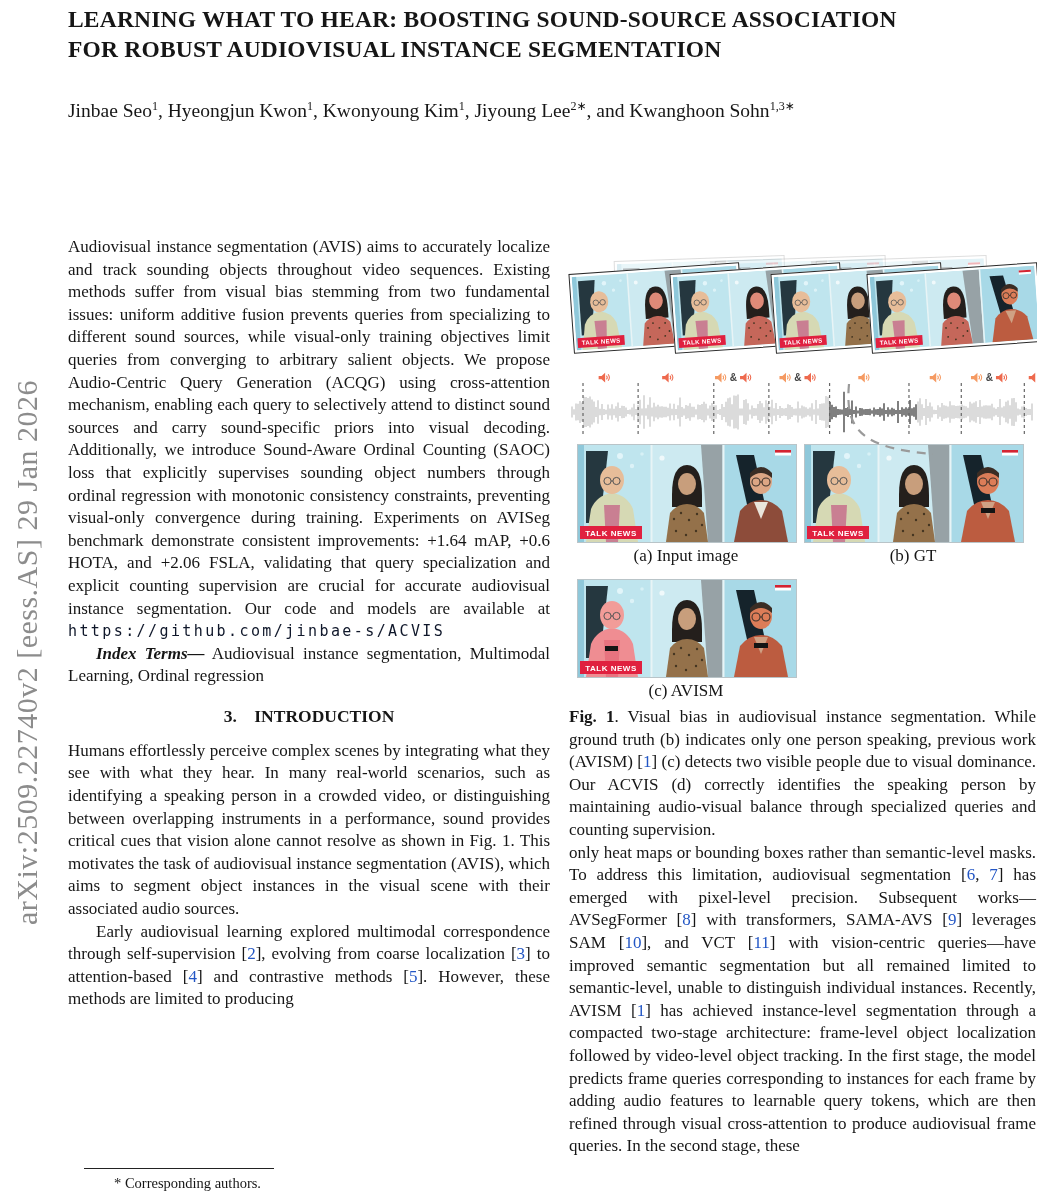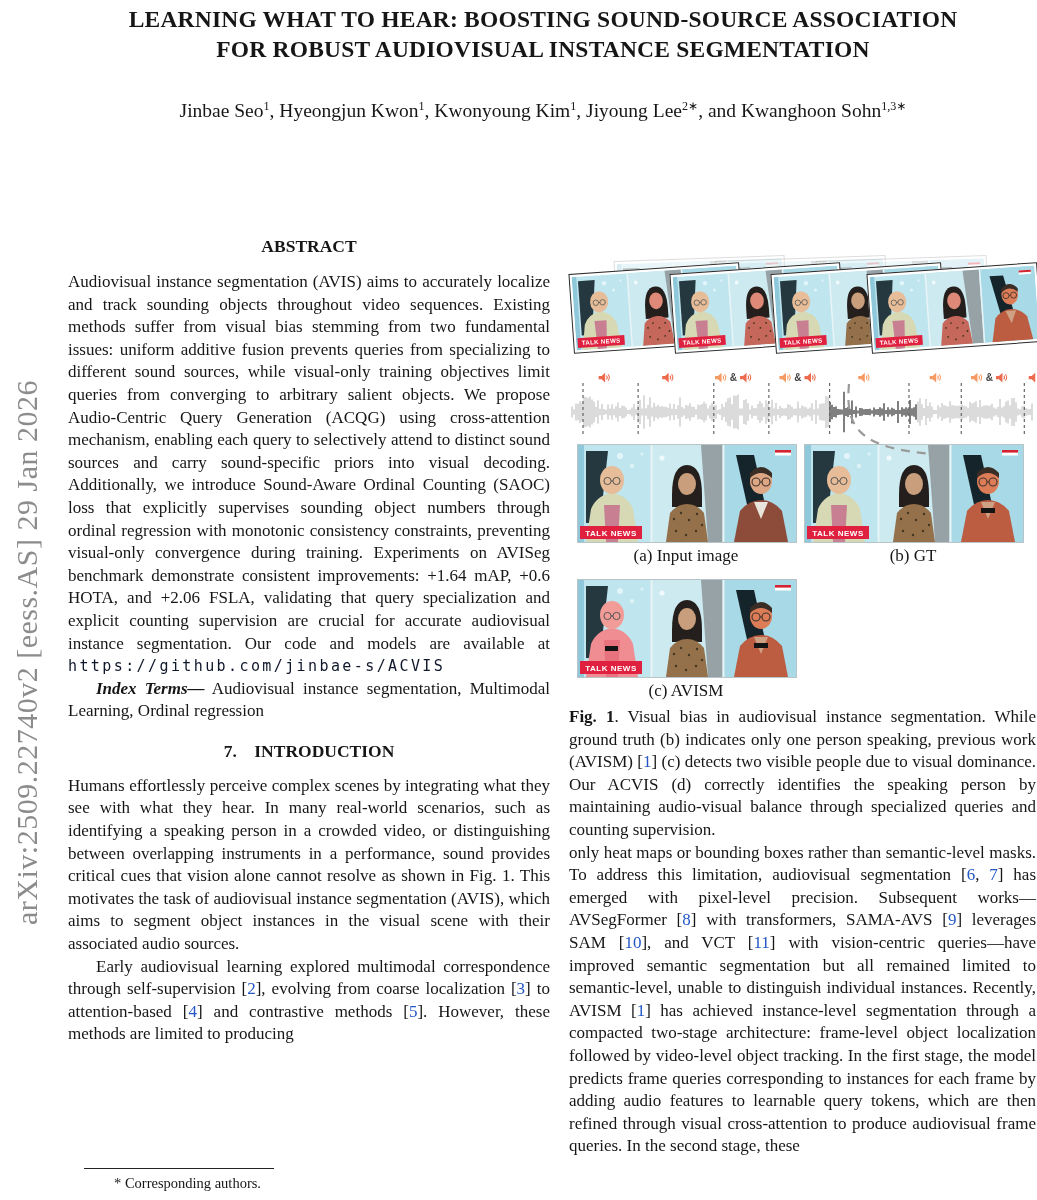--- a/index.html
+++ b/index.html
@@ -4,21 +4,21 @@
 <style>
   html,body{margin:0;padding:0;background:#ffffff;}
   #page{position:relative;width:1037px;height:1200px;background:#fff;overflow:hidden;
         font-family:"Liberation Serif",serif;color:#161616;}
 
   
   .watermark{position:absolute;left:10px;top:925px;transform:rotate(-90deg);transform-origin:0 0;
              white-space:nowrap;font-size:30px;letter-spacing:0.5px;color:#8c8c8c;}
 
   
-  .head{position:absolute;left:68px;top:4px;width:950px;text-align:center;}
+  .head{position:absolute;left:68px;top:4px;width:950px;text-align:left;}
   .title{font-size:23.5px;font-weight:700;line-height:30px;letter-spacing:0.2px;}
   .authors{margin-top:36px;font-size:19.5px;}
   .affils{margin-top:25px;font-size:19.5px;line-height:28px;}
 
   
   .lcol{position:absolute;left:68px;top:236px;width:482px;}
   .rcol{position:absolute;left:569px;top:250px;width:467px;}
   .sect-head{font-size:17.5px;font-weight:700;text-align:center;margin:0 0 14px 0;}
   .intro-head{margin:18px 0 13px 0;}
   p.body{font-size:17px;line-height:22.6px;text-align:justify;margin:0;}
@@ -130,24 +130,23 @@
 
   <div class="head">
     <div class="title">
       <div>LEARNING WHAT TO HEAR: BOOSTING SOUND-SOURCE ASSOCIATION</div>
       <div>FOR ROBUST AUDIOVISUAL INSTANCE SEGMENTATION</div>
     </div>
     <div class="authors"><span>Jinbae Seo</span><span class="seg-sup">1</span><span>, Hyeongjun Kwon</span><span class="seg-sup">1</span><span>, Kwonyoung Kim</span><span class="seg-sup">1</span><span>, Jiyoung Lee</span><span class="seg-sup">2∗</span><span>, and Kwanghoon Sohn</span><span class="seg-sup">1,3∗</span></div>
   </div>
 
   <div class="lcol">
-    <div class="sect-head">ABSTRACT</div>
     <p class="body"><span>Audiovisual instance segmentation (AVIS) aims to accurately localize and track sounding objects throughout video sequences.  Existing methods suffer from visual bias stemming from two fundamental issues:  uniform additive fusion prevents queries from specializing to different sound sources, while visual-only training objectives limit queries from converging to arbitrary salient objects.  We propose Audio-Centric Query Generation (ACQG) using cross-attention mechanism, enabling each query to selectively attend to distinct sound sources and carry sound-specific priors into visual decoding.  Additionally, we introduce Sound-Aware Ordinal Counting (SAOC) loss that explicitly supervises sounding object numbers through ordinal regression with monotonic consistency constraints, preventing visual-only convergence during training.  Experiments on AVISeg benchmark demonstrate consistent improvements: +1.64 mAP, +0.6 HOTA, and +2.06 FSLA, validating that query specialization and explicit counting supervision are crucial for accurate audiovisual instance segmentation.  Our code and models are available at </span><span class="seg-link">https://github.com/jinbae-s/ACVIS</span></p>
     <p class="body idxterms"><span class="seg-bi">Index Terms—</span><span> Audiovisual instance segmentation, Multimodal Learning, Ordinal regression</span></p>
-    <div class="sect-head intro-head">7.  INTRODUCTION</div>
+    <div class="sect-head intro-head">3.  INTRODUCTION</div>
     <p class="body">Humans effortlessly perceive complex scenes by integrating what they see with what they hear.  In many real-world scenarios, such as identifying a speaking person in a crowded video, or distinguishing between overlapping instruments in a performance, sound provides critical cues that vision alone cannot resolve as shown in Fig. 1.  This motivates the task of audiovisual instance segmentation (AVIS), which aims to segment object instances in the visual scene with their associated audio sources.</p>
     <p class="body indent"><span>Early audiovisual learning explored multimodal correspondence through self-supervision [</span><span class="seg-cite">2</span><span>], evolving from coarse localization [</span><span class="seg-cite">3</span><span>] to attention-based [</span><span class="seg-cite">4</span><span>] and contrastive methods [</span><span class="seg-cite">5</span><span>].  However, these methods are limited to producing</span></p>
   </div>
 
   <div class="rcol">
 
     <div class="filmstrip">
       <div class="frame ghost" style="left:46px;top:8px">
           <svg viewBox="0 0 218 97" class="v-mid-red">
             <use href="#studio-scene"></use>

